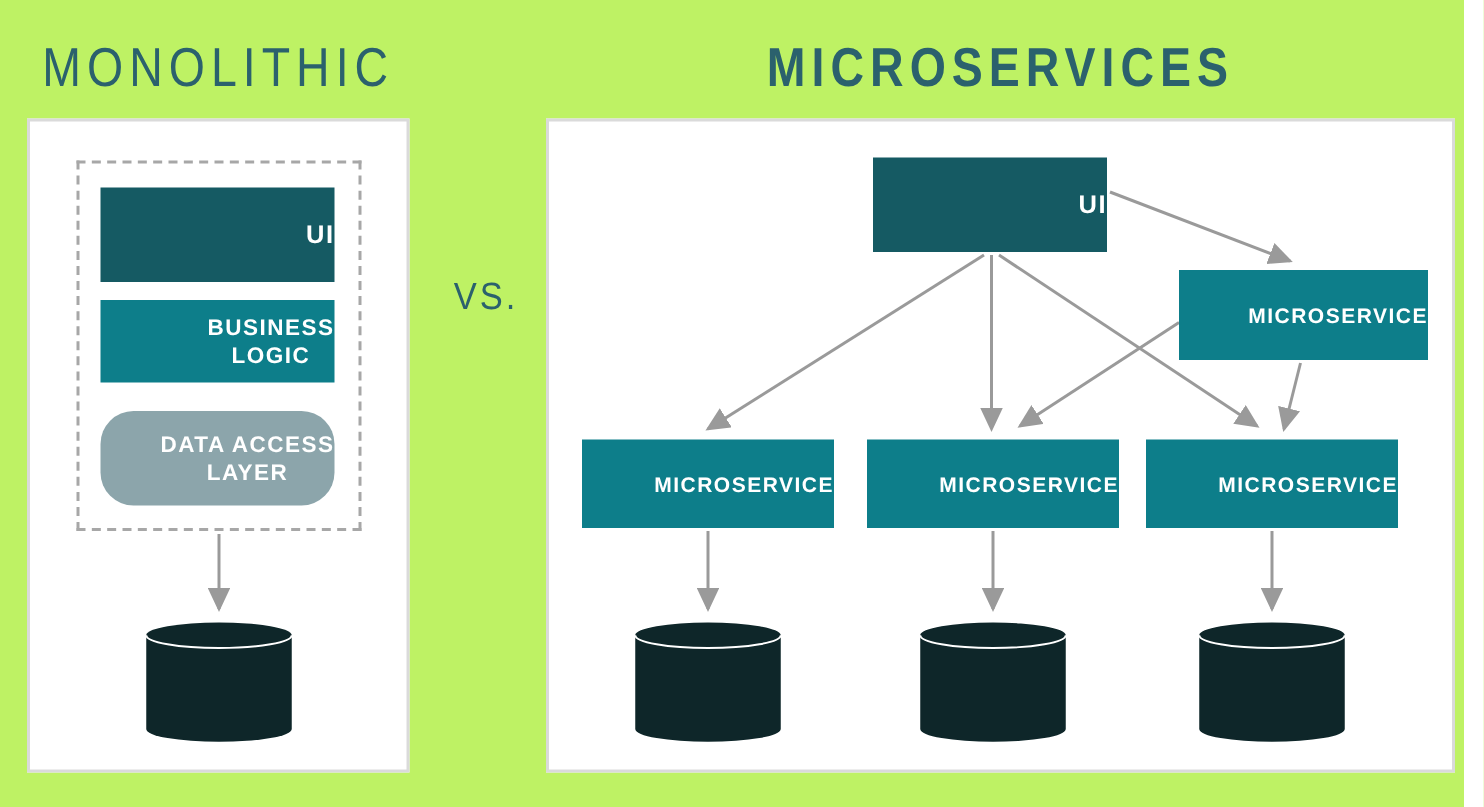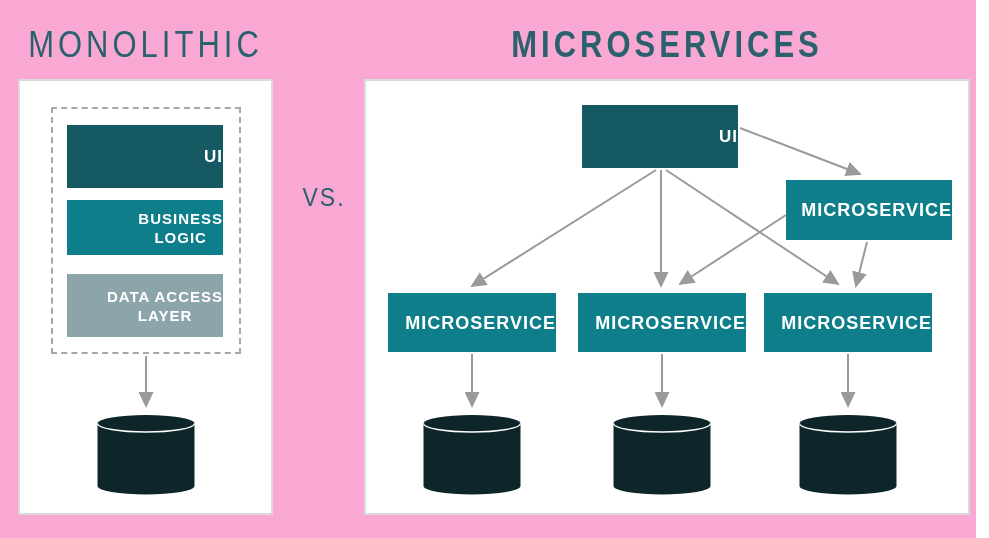--- a/index.html
+++ b/index.html
@@ -1,18 +1,18 @@
 <!DOCTYPE html>
 <html><head>
 <meta charset="utf-8">
 <style>
   html,body{margin:0;padding:0;background:#ffffff;}
   .stage{
     position:relative;width:976px;height:538px;overflow:hidden;
-    background:#f9a8d4;font-family:"Liberation Sans",sans-serif;
+    background:#bef264;font-family:"Liberation Sans",sans-serif;
   }
   .big-title{
     position:absolute;top:24px;height:40px;text-align:center;
     color:#2b616d;font-size:31px;font-weight:400;letter-spacing:4px;
   }
   .big-title .stretch{display:inline-block;transform:scaleY(1.18);transform-origin:center top;}
   .versus{
     position:absolute;left:284px;top:183px;width:80px;text-align:center;
     color:#2b616d;font-size:23px;font-weight:400;letter-spacing:2px;
   }
@@ -26,23 +26,23 @@
     position:absolute;box-sizing:border-box;border:2px dashed #a7a7a7;
     left:51px;top:107px;width:190px;height:247px;
   }
   .node{
     position:absolute;box-sizing:border-box;display:flex;align-items:center;justify-content:flex-end;
     color:#ffffff;font-weight:bold;text-align:center;letter-spacing:1px;
     white-space:pre-line;line-height:19px;font-size:15px;
   }
   .dark{background:#155a63;}
   .teal{background:#0d7e8a;padding-left:20px;}
-  .steel{background:#8ca5ab;}
+  .steel{background:#8ca5ab;border-radius:22px;}
   .ui-label{font-size:17px;}
-  .ms-label{font-size:18px;line-height:16px;}
+  .ms-label{font-size:14px;line-height:16px;}
   .mono-ui   {left:67px; top:125px;width:156px;height:63px;}
   .mono-bl   {left:67px; top:200px;width:156px;height:55px;}
   .mono-dal  {left:67px; top:274px;width:156px;height:63px;}
   .micro-ui  {left:582px;top:105px;width:156px;height:63px;}
   .micro-gw  {left:786px;top:180px;width:166px;height:60px;}
   .micro-ms1 {left:388px;top:293px;width:168px;height:59px;}
   .micro-ms2 {left:578px;top:293px;width:168px;height:59px;}
   .micro-ms3 {left:764px;top:293px;width:168px;height:59px;}
   svg.overlay{position:absolute;left:0;top:0;pointer-events:none;}
   .arrow{stroke:#9a9a9a;stroke-width:2;fill:none;}

